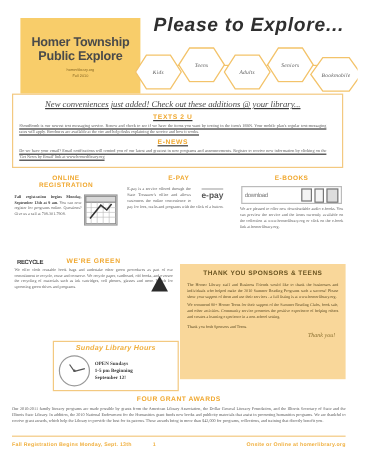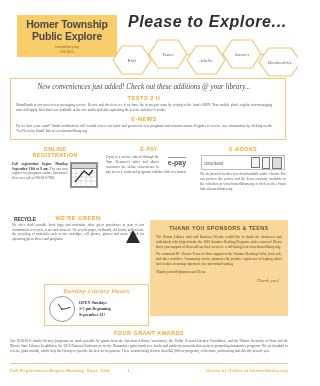--- a/index.html
+++ b/index.html
@@ -13,21 +13,21 @@
     position:absolute;inset:0;
     background:#ffffff;
     padding:0;
   }
 
   
   .masthead{
     position:absolute;left:10px;top:13px;width:278px;height:62px;
   }
   .logo-box{
-    position:absolute;left:7px;top:2px;width:100px;height:42px;
+    position:absolute;left:7px;top:2px;width:100px;height:64px;
     background:#f8cd6a;
     display:flex;flex-direction:column;align-items:center;justify-content:center;
   }
   .logo-l1,.logo-l2{
     font-family:"Liberation Sans",sans-serif;
     font-size:10.5px;font-weight:bold;color:#4a4a4a;
     line-height:12px;letter-spacing:-0.2px;
   }
   .logo-sub{
     font-family:"Liberation Sans",sans-serif;
@@ -59,20 +59,21 @@
     position:absolute;height:1px;background:#f3c36a;top:15px;z-index:0;
   }
 
   
   .banner{
     position:absolute;left:10px;top:78px;width:276px;
     border:1px solid #f3c980;
     background:#ffffff;
     padding:4px 13px 5px 5px;
     box-sizing:border-box;
+    text-decoration:underline;
   }
   .banner-head{
     text-align:center;
     font-family:"Liberation Serif",serif;
     font-style:italic;font-size:7.2px;color:#4a4a4a;
     margin-bottom:4px;
   }
   .sec-title{
     text-align:center;
     font-family:"Liberation Sans",sans-serif;

